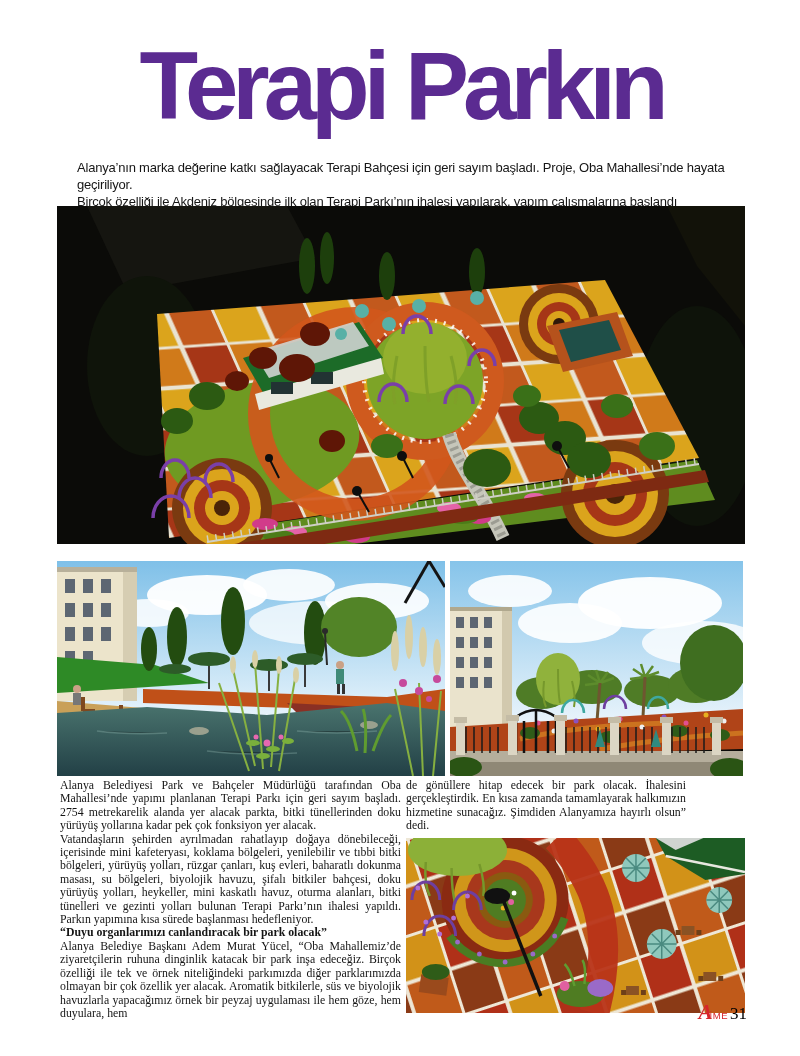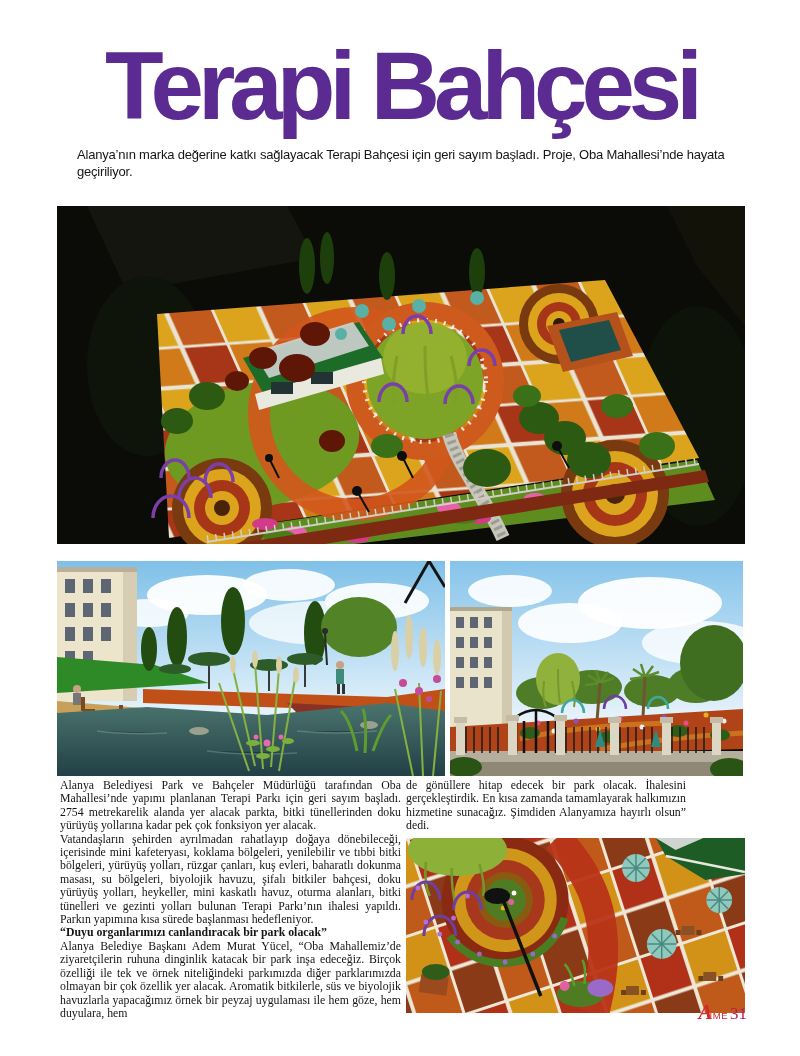--- a/index.html
+++ b/index.html
@@ -9,21 +9,21 @@
     font-family:"Liberation Serif",serif;color:#141414;
   }
   
   .masthead{position:absolute;left:57px;top:34px;width:688px;text-align:center;}
   .title{
     font-family:"Liberation Sans",sans-serif;font-weight:700;
     font-size:96px;line-height:1.08;letter-spacing:-6px;
     color:#5b2b91;margin:0;white-space:nowrap;
   }
   .subtitle{
-    position:absolute;left:77px;top:146px;width:655px;
+    position:absolute;left:77px;top:159px;width:655px;
     font-family:"Liberation Sans",sans-serif;font-size:13px;line-height:17px;
     letter-spacing:-0.2px;color:#161616;
   }
   
   .img-frame{position:absolute;overflow:hidden;background:#0b0b08;}
   .img-frame svg{display:block;width:100%;height:100%;}
   .main-image{left:57px;top:206px;width:688px;height:338px;}
   .mid-left-image{left:57px;top:561px;width:388px;height:215px;}
   .mid-right-image{left:450px;top:561px;width:293px;height:215px;}
   
@@ -41,33 +41,34 @@
   }
   .logo-a{
     font-family:"Liberation Serif",serif;font-style:italic;font-weight:700;
     font-size:21px;color:#d6252b;letter-spacing:-1px;
   }
   .logo-rest{
     font-family:"Liberation Sans",sans-serif;font-weight:400;
     font-size:9.5px;color:#d6252b;letter-spacing:0.5px;margin-left:-2px;
   }
   .page-number{
-    font-family:"Liberation Serif",serif;font-size:17px;color:#be185d;margin-left:2px;
+    font-family:"Liberation Serif",serif;font-size:17px;color:#000000;margin-left:2px;
   }
 </style>
 </head>
 <body>
 
 <div class="page">
 
   <div class="masthead">
-    <h1 class="title">Terapi Bahçesi</h1>
+    <h1 class="title">Terapi Parkın</h1>
   </div>
   <div class="subtitle">
     <div>Alanya’nın marka değerine katkı sağlayacak Terapi Bahçesi için geri sayım başladı. Proje, Oba Mahallesi’nde hayata geçiriliyor.</div>
+    <div>Birçok özelliği ile Akdeniz bölgesinde ilk olan Terapi Parkı’nın ihalesi yapılarak, yapım çalışmalarına başlandı</div>
   </div>
 
   <div class="img-frame main-image">
     <svg viewBox="0 0 688 338" preserveAspectRatio="none" aria-hidden="true">
       <defs>
         <pattern id="chk" width="92" height="92" patternUnits="userSpaceOnUse" patternTransform="matrix(1,-0.07,0.38,0.85,-20,30)">
           <rect width="92" height="92" fill="#c2591d"></rect>
           <rect x="46" width="46" height="46" fill="#dba41c"></rect>
           <rect y="46" width="46" height="46" fill="#a63617"></rect>
           <rect x="46" y="46" width="46" height="46" fill="#d07a1a"></rect>

